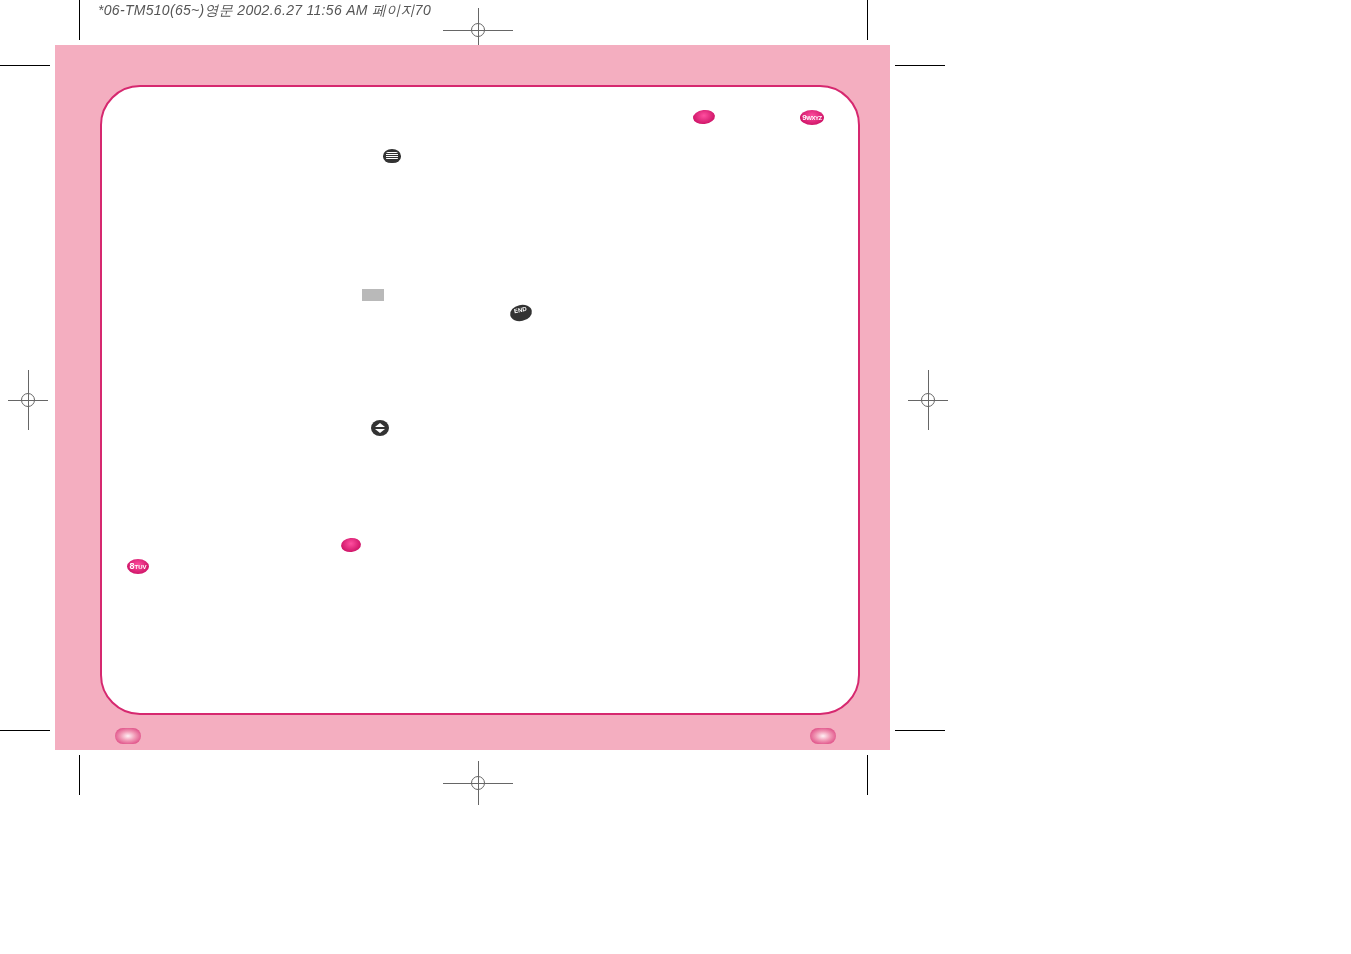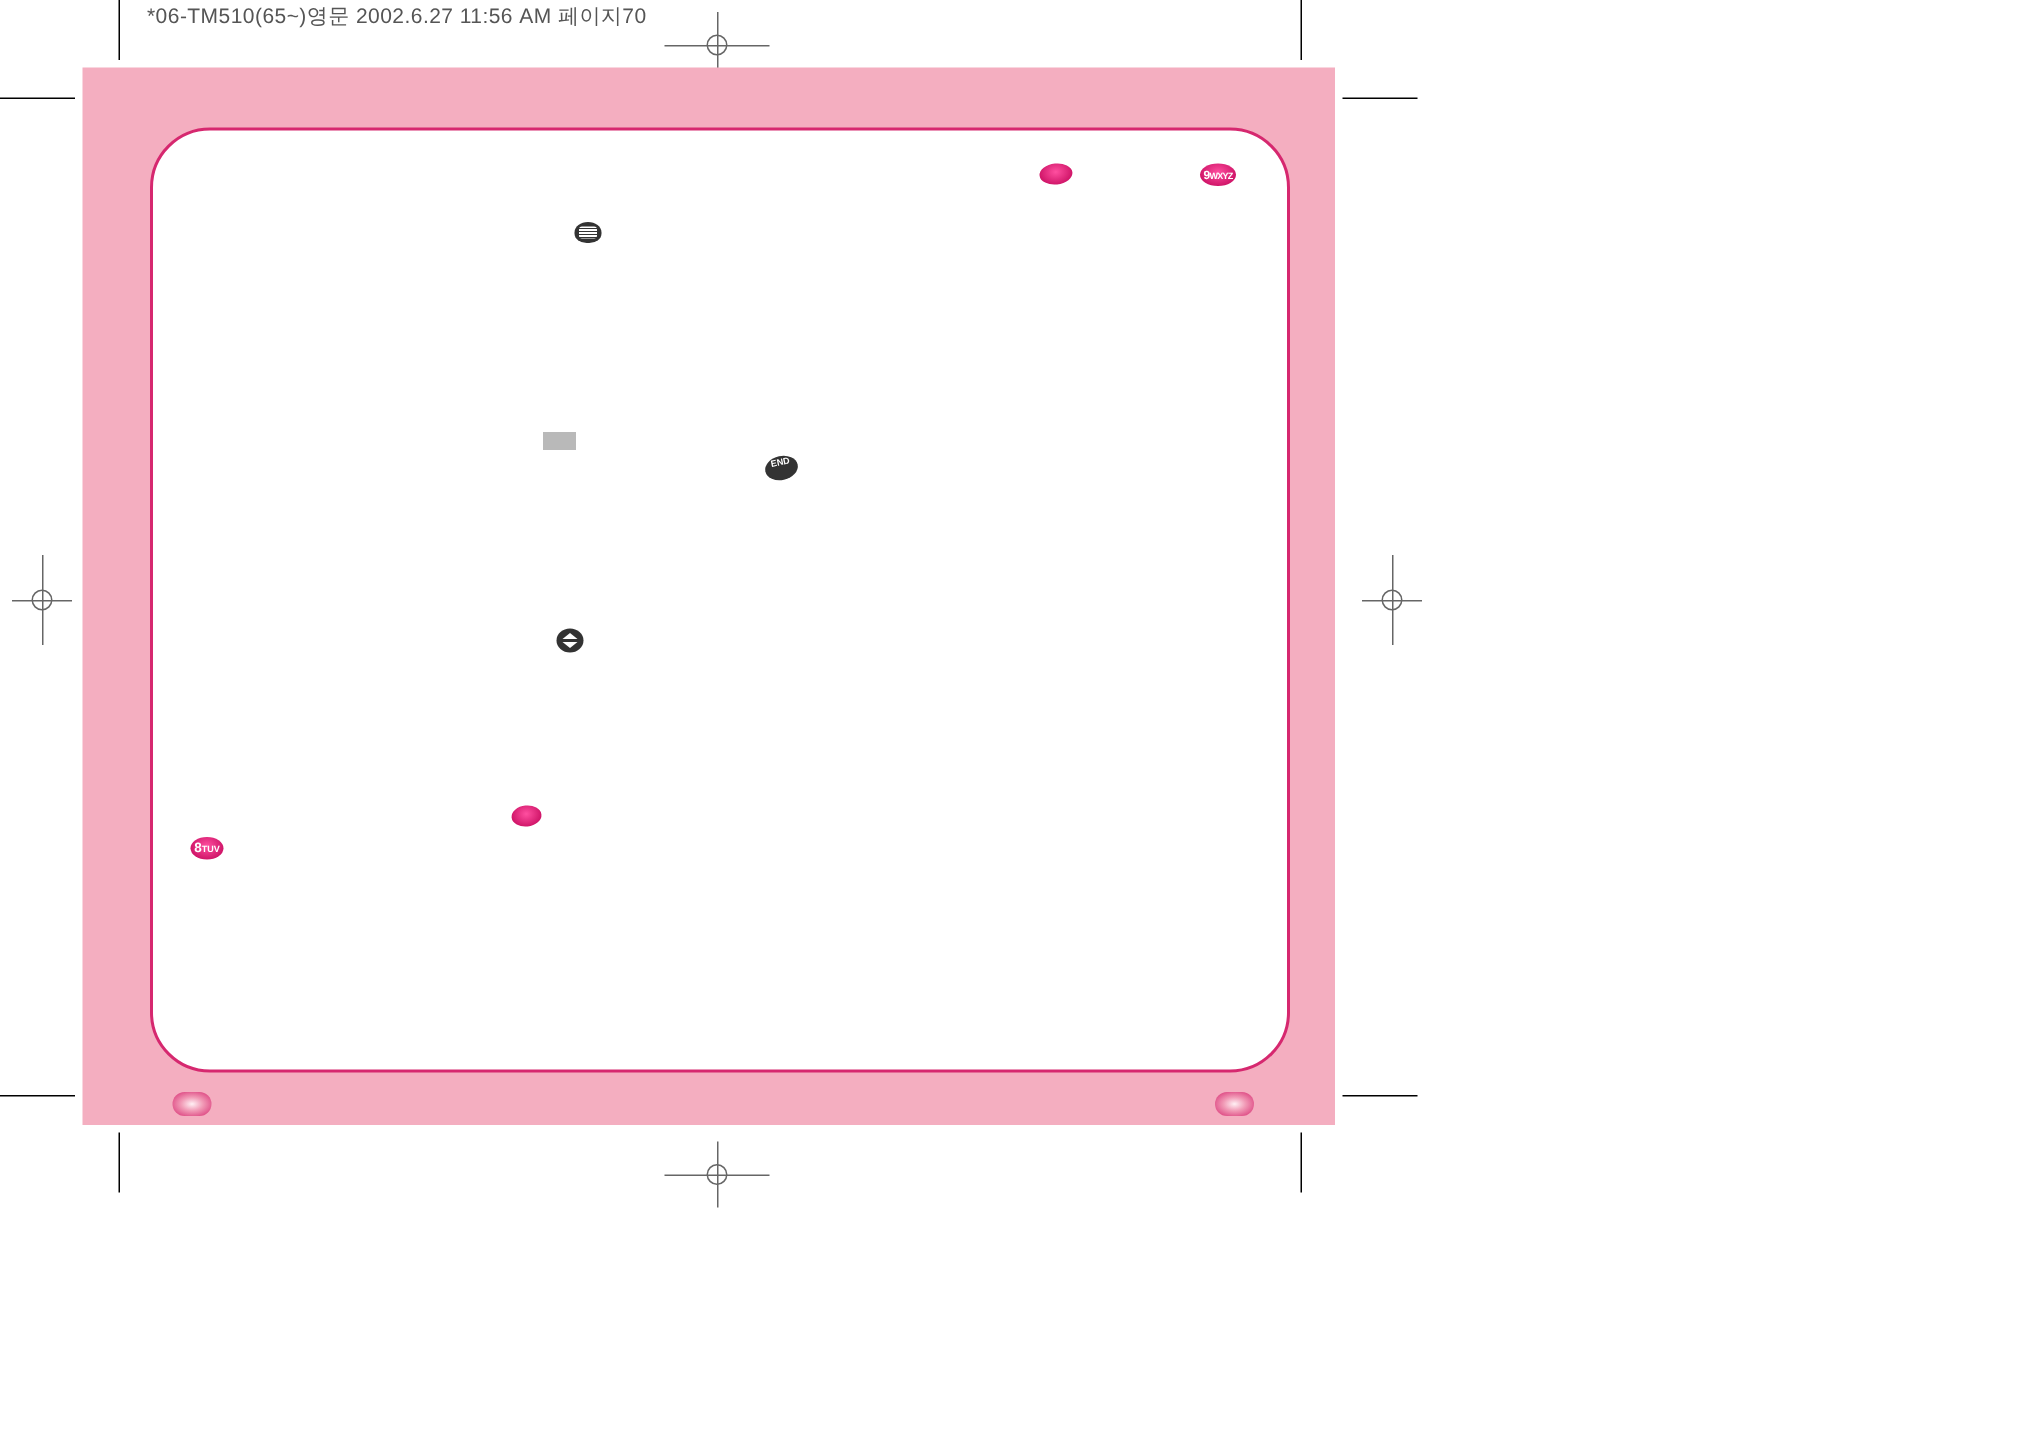--- a/index.html
+++ b/index.html
@@ -13,20 +13,21 @@
   }
 
   
   .doc-header {
     position: absolute;
     top: 2px;
     left: 98px;
     font-size: 14px;
     color: #555;
     letter-spacing: 0.3px;
+    font-style: italic;
   }
 
   
   .crop {
     position: absolute;
     background: #000;
   }
   .crop-h { height: 1px; }
   .crop-v { width: 1px; }
 

